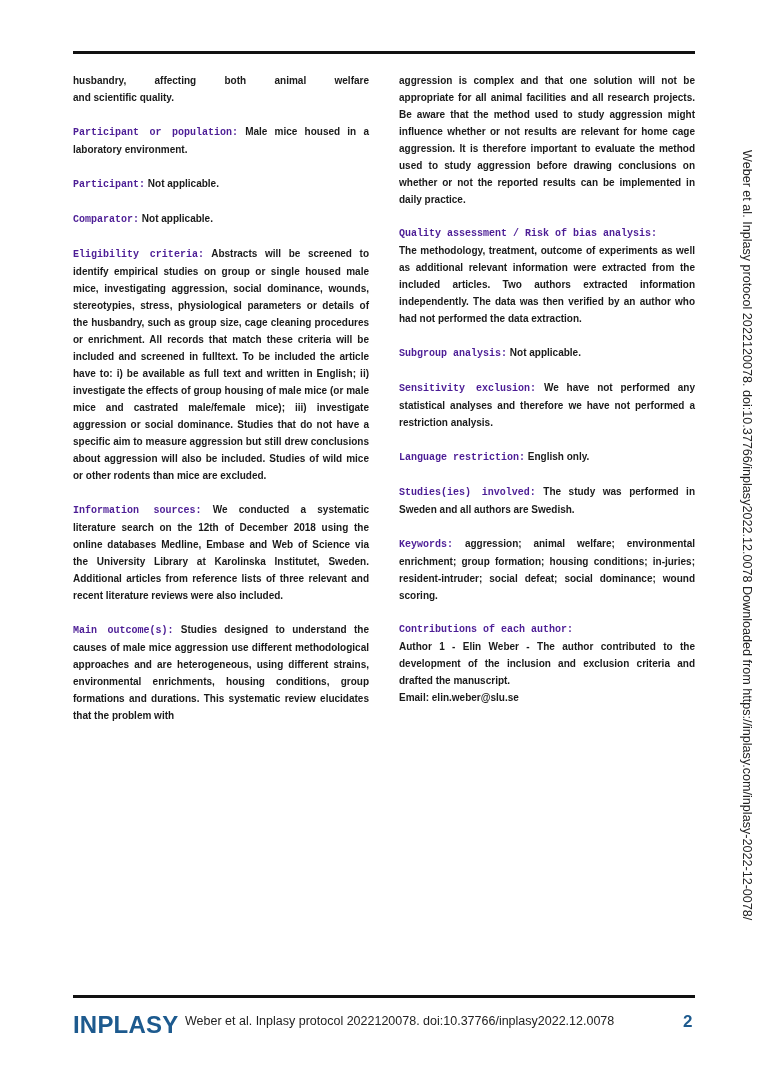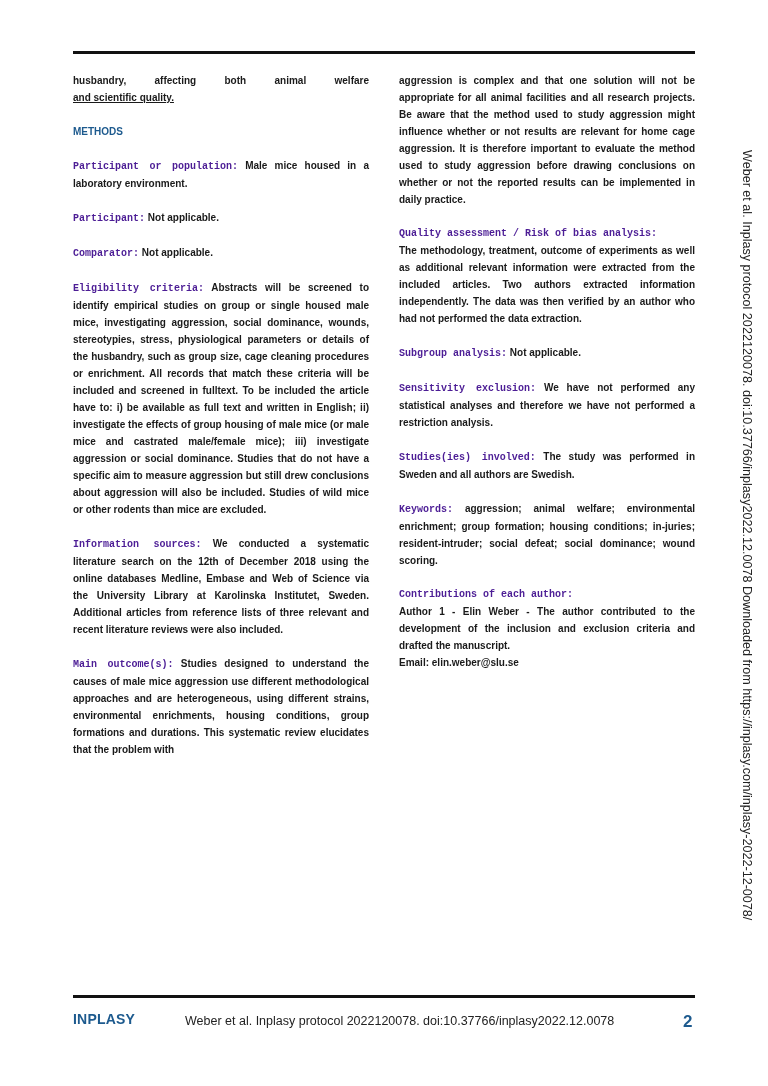--- a/index.html
+++ b/index.html
@@ -58,21 +58,21 @@
       color: #1d5a8e;
       margin: 0 0 17px 0;
     }
     .line {
       display: block;
     }
     .footer-brand {
       position: absolute;
       left: 73px;
       top: 1011px;
-      font-size: 14px;
+      font-size: 24px;
       font-weight: bold;
       color: #1d5a8e;
       letter-spacing: 0.2px;
     }
     .footer-citation {
       position: absolute;
       left: 185px;
       top: 1014px;
       font-size: 12.5px;
       color: #222222;
@@ -104,23 +104,22 @@
     }
   </style>
 </head>
 <body>
 
 <div class="rule-top"></div>
 
 <div class="column col-left">
   <p class="para">
     <span style="display: block; text-align: justify; text-align-last: justify;">husbandry, affecting both animal welfare</span>
-    <span style="display: block; text-align: justify; text-decoration: underline;">and scientific quality.</span>
+    <span style="display: block; text-align: justify;">and scientific quality.</span>
   </p>
-  <p class="heading">METHODS</p>
   <p class="para">
     <span class="label">Participant or population:</span>
     <span>Male mice housed in a laboratory environment.</span>
   </p>
   <p class="para">
     <span class="label">Participant:</span>
     <span>Not applicable.</span>
   </p>
   <p class="para">
     <span class="label">Comparator:</span>
@@ -148,20 +147,24 @@
   </p>
   <p class="para">
     <span class="label">Subgroup analysis:</span>
     <span>Not applicable.</span>
   </p>
   <p class="para">
     <span class="label">Sensitivity exclusion:</span>
     <span>We have not performed any statistical analyses and therefore we have not performed a restriction analysis.</span>
   </p>
   <p class="para">
+    <span class="label">Language restriction:</span>
+    <span>English only.</span>
+  </p>
+  <p class="para">
     <span class="label">Studies(ies) involved:</span>
     <span>The study was performed in Sweden and all authors are Swedish.</span>
   </p>
   <p class="para">
     <span class="label">Keywords:</span>
     <span>aggression; animal welfare; environmental enrichment; group formation; housing conditions; in-juries; resident-intruder; social defeat; social dominance; wound scoring.</span>
   </p>
   <div class="para">
     <span class="label line">Contributions of each author:</span>
     <span class="line">Author 1 - Elin Weber - The author contributed to the development of the inclusion and exclusion criteria and drafted the manuscript.</span>

